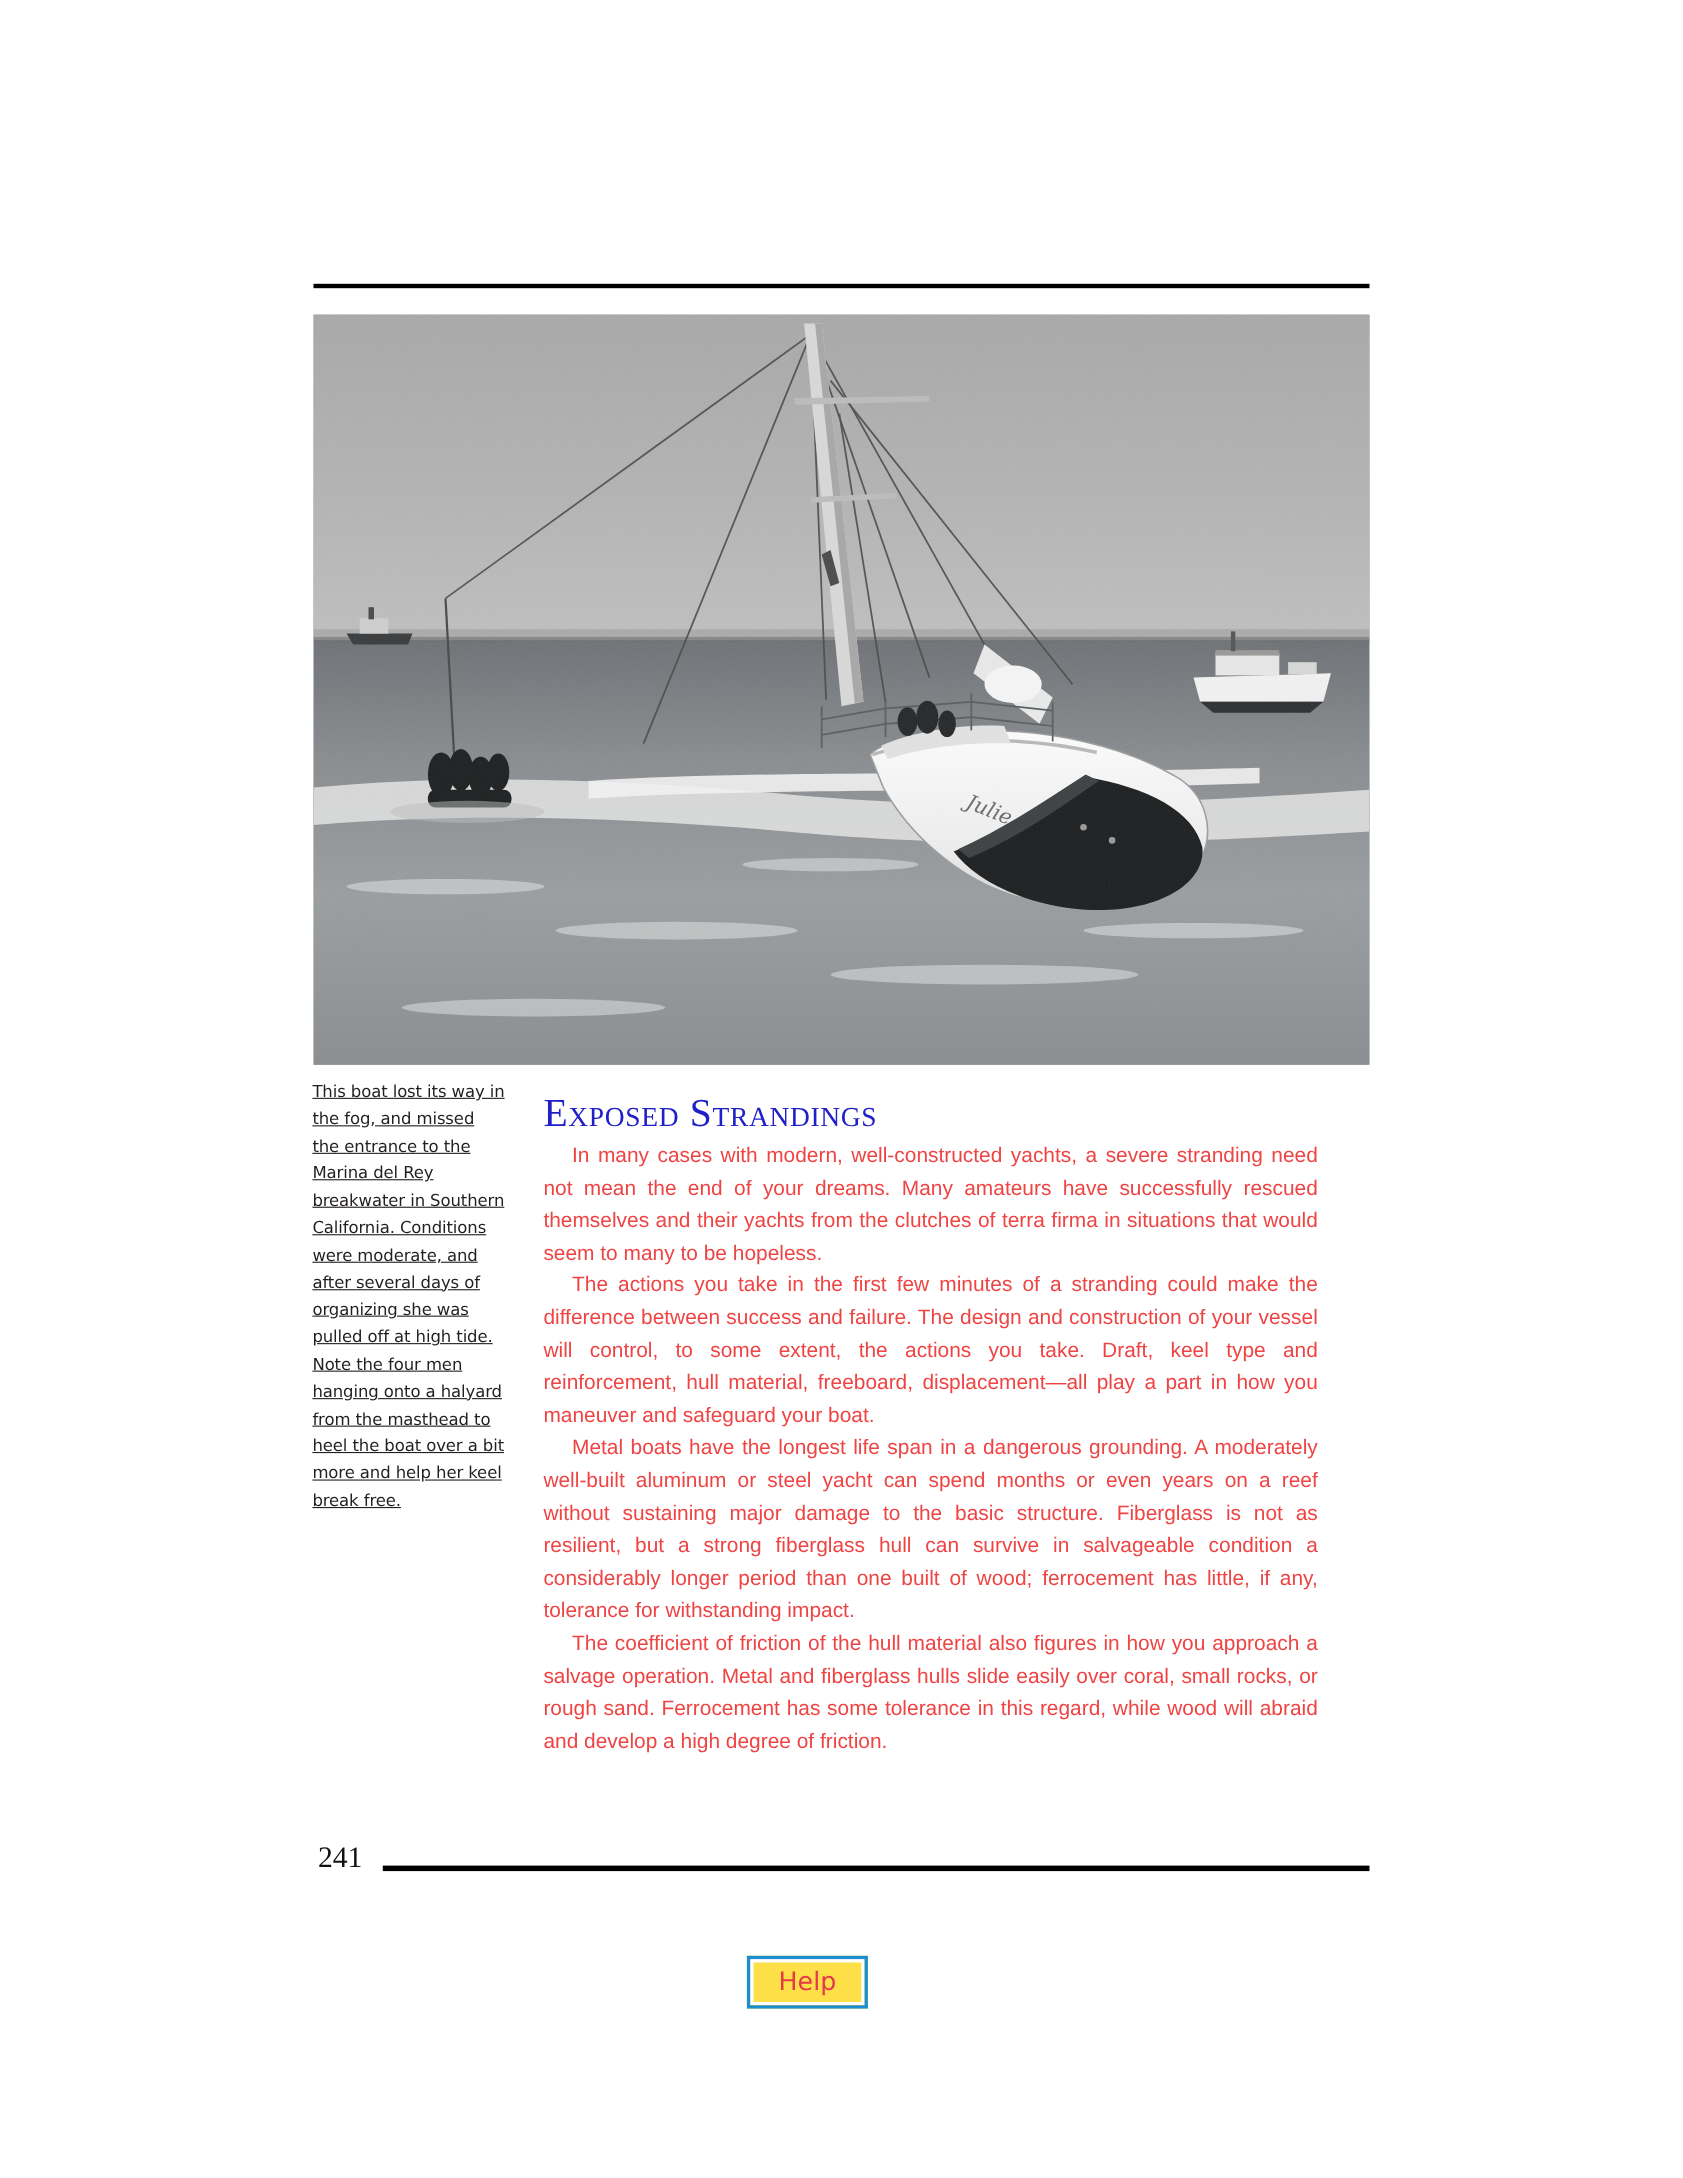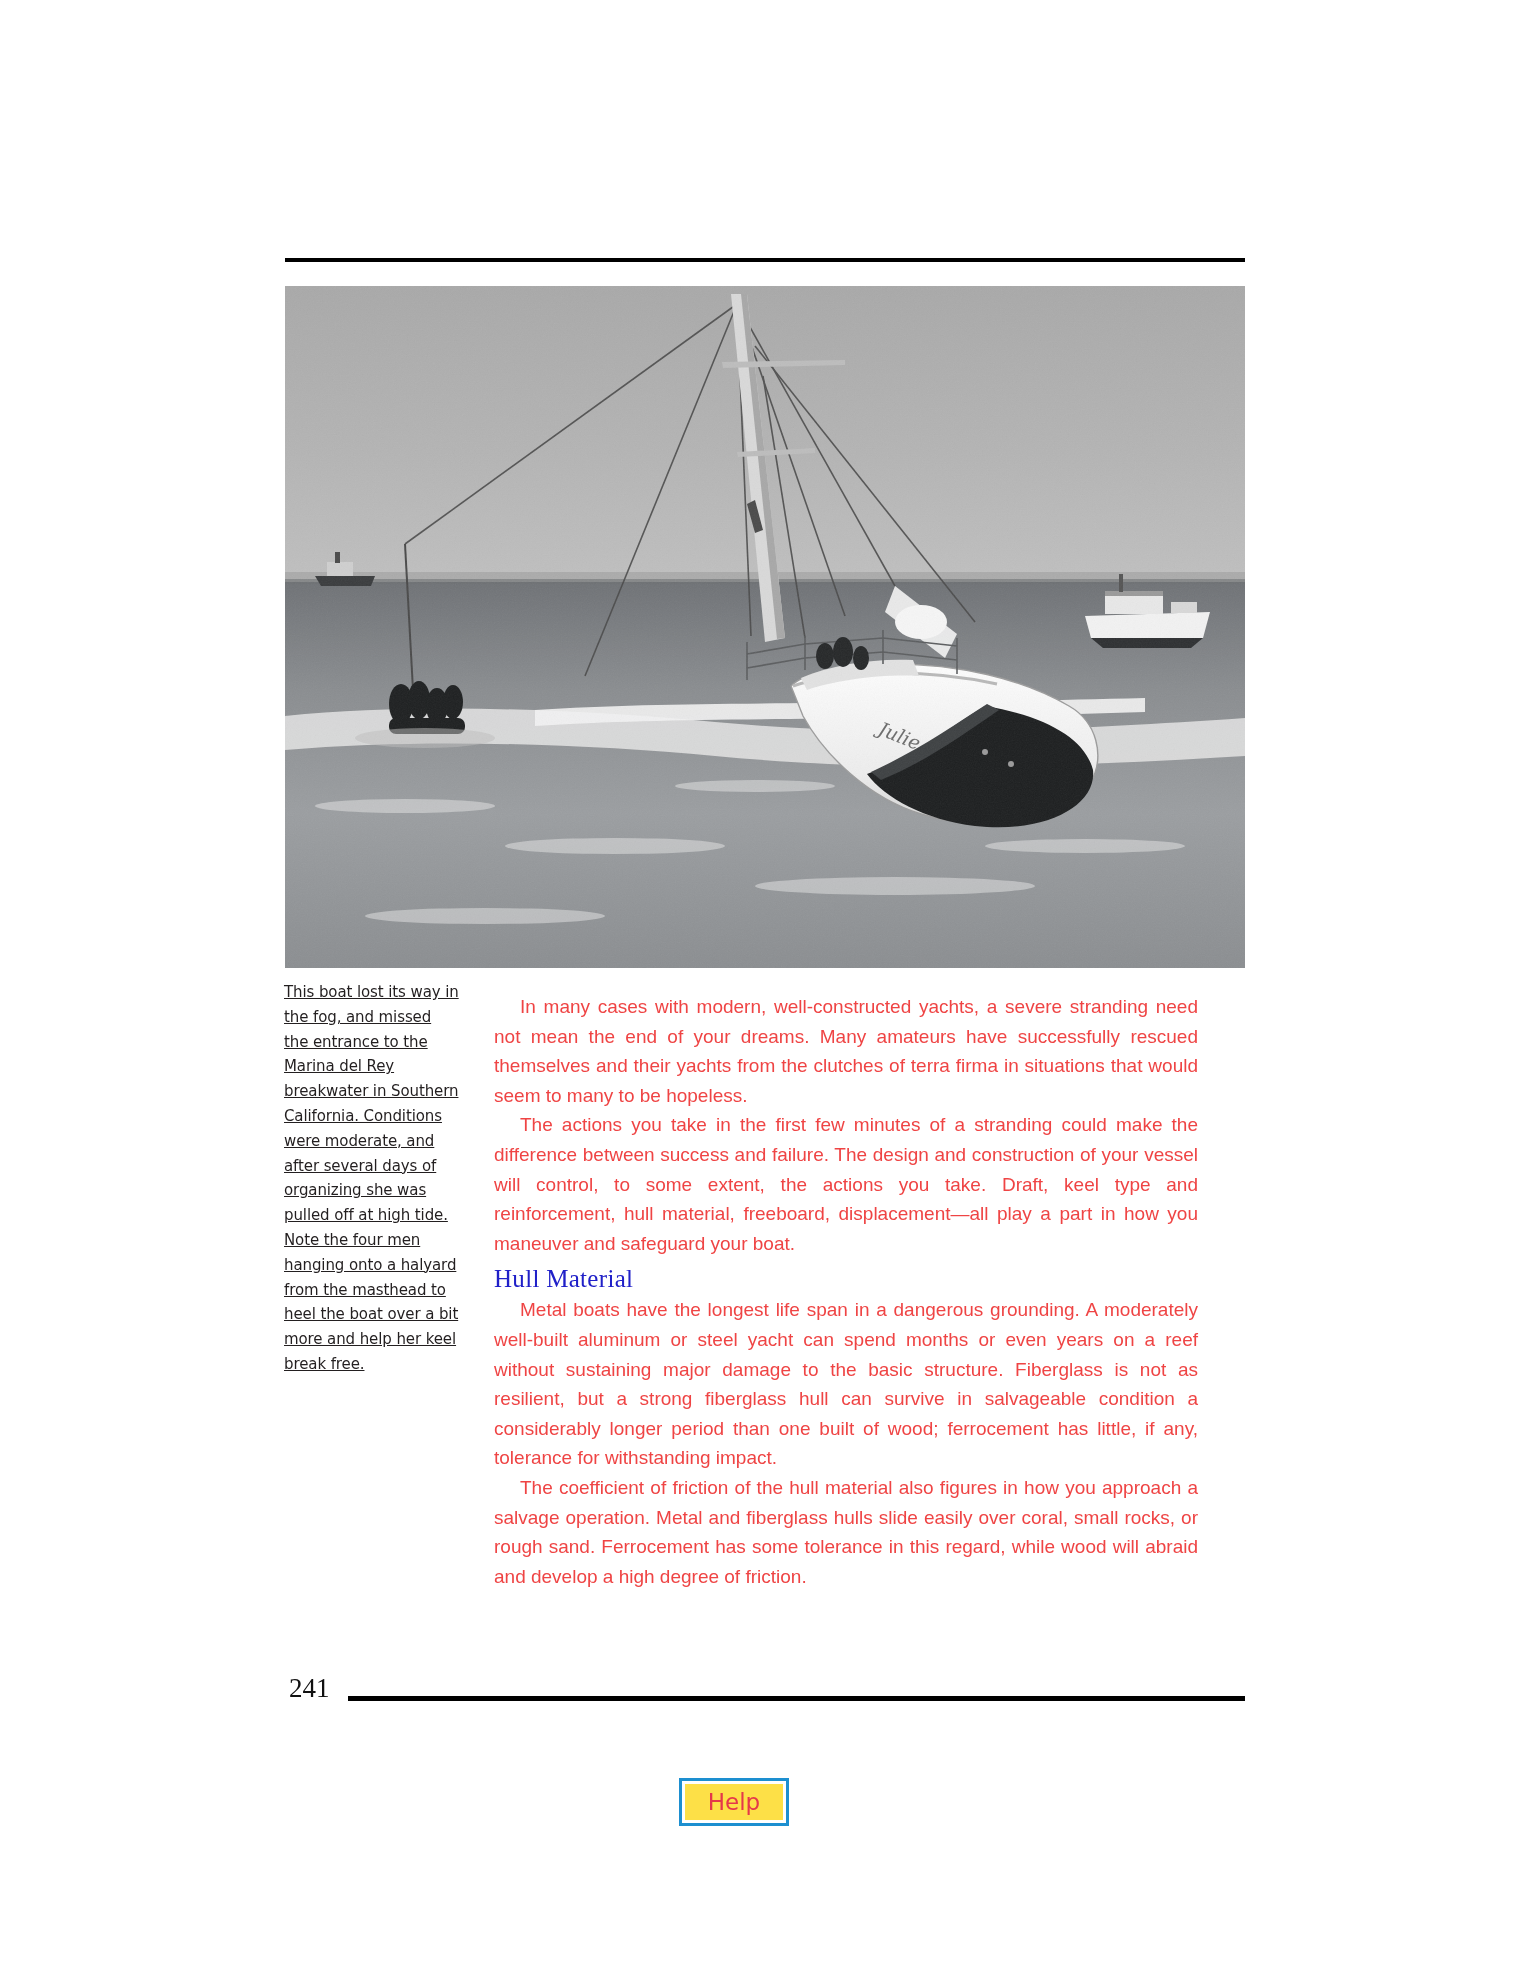--- a/index.html
+++ b/index.html
@@ -281,23 +281,23 @@
 
       <ellipse cx="140" cy="452" rx="70" ry="10" fill="#bdbdbd" opacity="0.5"></ellipse>
 
       <rect x="0" y="0" width="960" height="682" filter="url(#grain)" opacity="0.5"></rect>
     </svg>
   </div>
 
   <div class="caption-col">This boat lost its way in the fog, and missed the entrance to the Marina del Rey breakwater in Southern California. Conditions were moderate, and after several days of organizing she was pulled off at high tide. Note the four men hanging onto a halyard from the masthead to heel the boat over a bit more and help her keel break free.</div>
 
   <div class="main-col">
+    <h1 class="section-title">Exposed Strandings</h1>
     <p class="body">In many cases with modern, well-constructed yachts, a severe stranding need not mean the end of your dreams. Many amateurs have successfully rescued themselves and their yachts from the clutches of terra firma in situations that would seem to many to be hopeless.</p>
     <p class="body">The actions you take in the first few minutes of a stranding could make the difference between success and failure. The design and construction of your vessel will control, to some extent, the actions you take. Draft, keel type and reinforcement, hull material, freeboard, displacement—all play a part in how you maneuver and safeguard your boat.</p>
-    <h2 class="subsection-title">Hull Material</h2>
     <p class="body">Metal boats have the longest life span in a dangerous grounding. A moderately well-built aluminum or steel yacht can spend months or even years on a reef without sustaining major damage to the basic structure. Fiberglass is not as resilient, but a strong fiberglass hull can survive in salvageable condition a considerably longer period than one built of wood; ferrocement has little, if any, tolerance for withstanding impact.</p>
     <p class="body">The coefficient of friction of the hull material also figures in how you approach a salvage operation. Metal and fiberglass hulls slide easily over coral, small rocks, or rough sand. Ferrocement has some tolerance in this regard, while wood will abraid and develop a high degree of friction.</p>
   </div>
 
   <div class="page-number">241</div>
   <div class="footer-rule"></div>
 
   <div class="help-button">
     <span>Help</span>
   </div>

